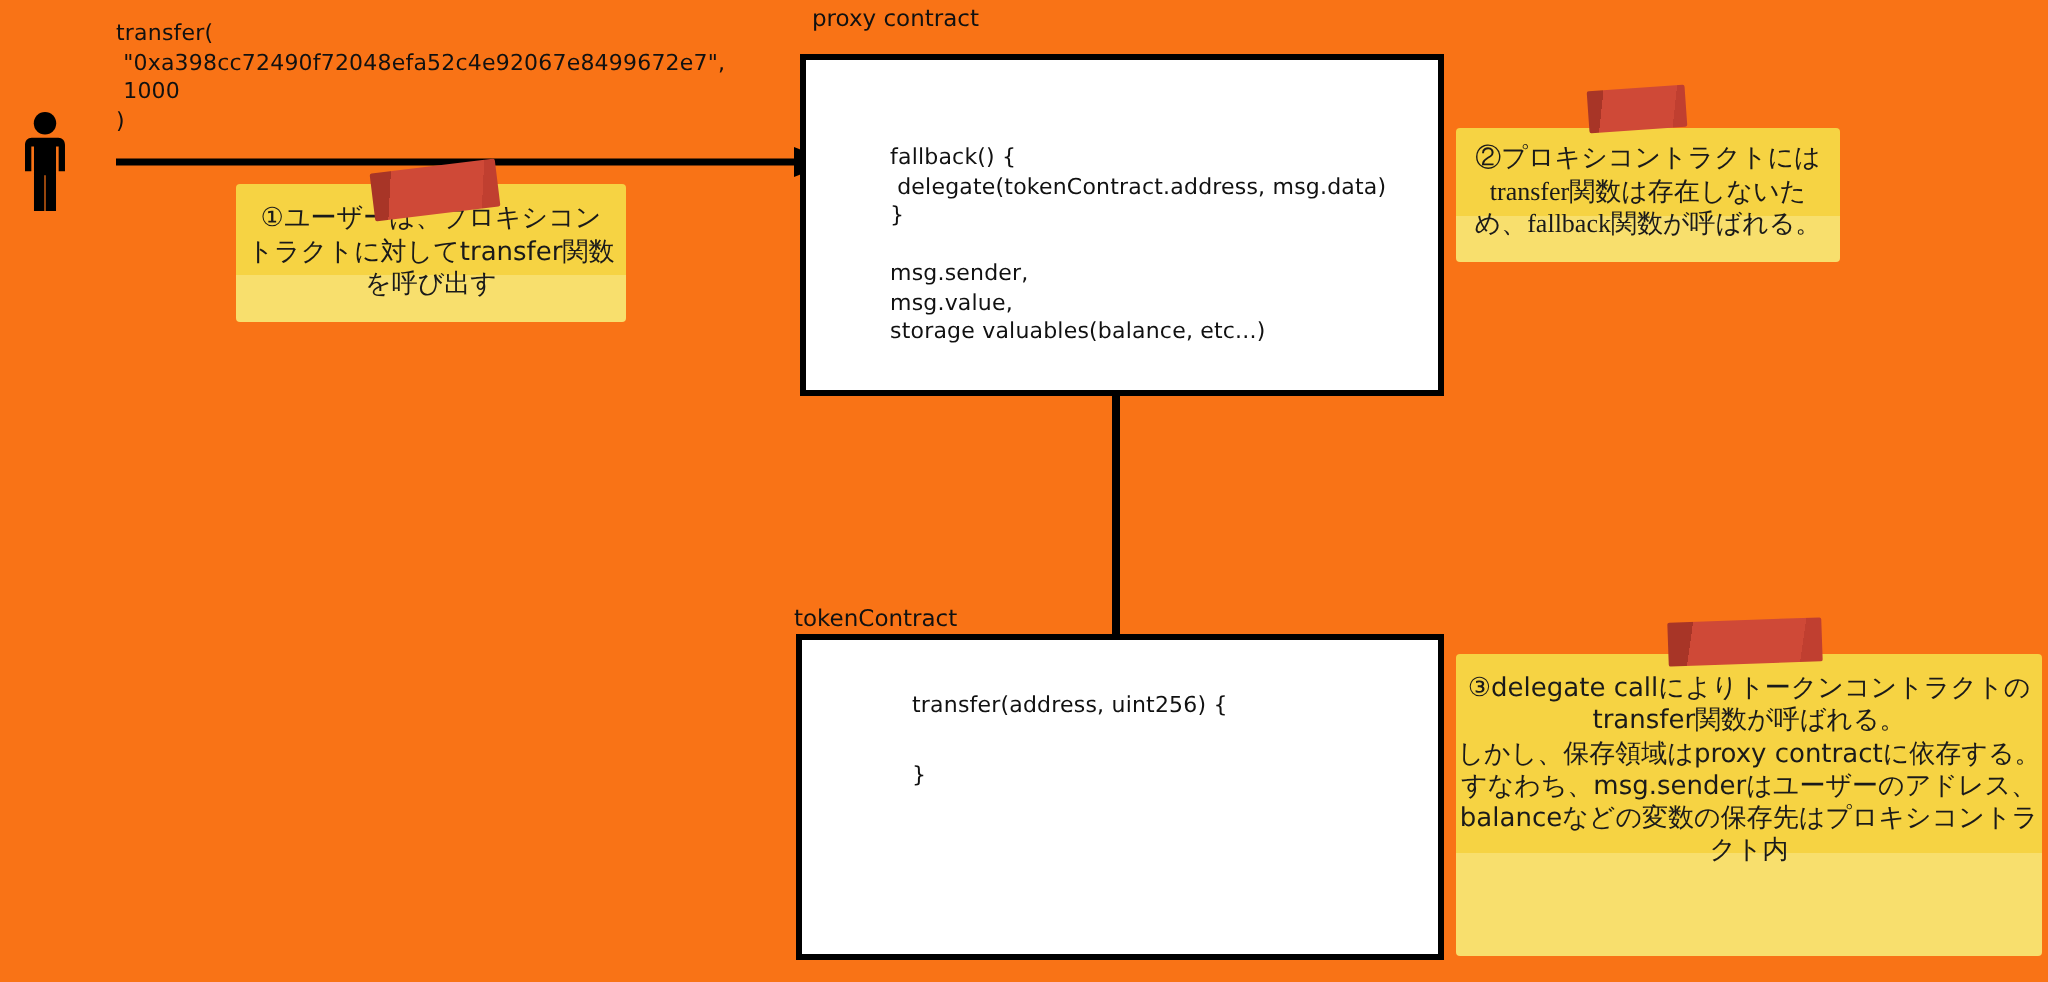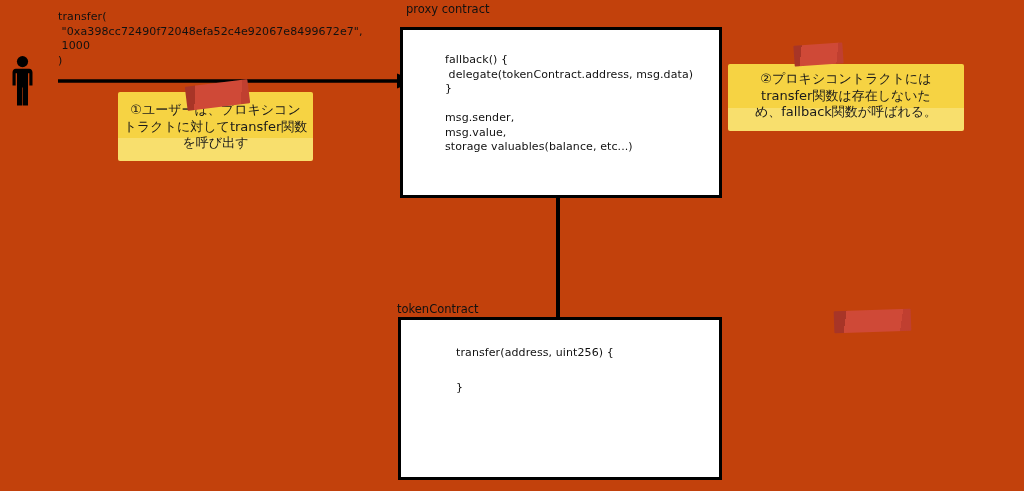--- a/index.html
+++ b/index.html
@@ -1,17 +1,17 @@
 <!DOCTYPE html>
 <html><head>
 <meta charset="utf-8">
 <style>
   html,body{margin:0;padding:0;background:#ffffff;}
   #canvas{
-    position:relative;width:1024px;height:491px;background:#c2410c;
+    position:relative;width:1024px;height:491px;background:#f97316;
     font-family:"DejaVu Sans","Liberation Sans",sans-serif;
     color:#0b0b0b;overflow:hidden;
   }
   .abs{position:absolute;}
   .code{
     white-space:pre;
     font-family:"DejaVu Sans","Liberation Sans",sans-serif;
     font-size:11px;line-height:14.5px;color:#111;
     letter-spacing:0.1px;
   }
@@ -53,39 +53,45 @@
 
   <svg class="overlay" width="1024" height="491">
     <line x1="58" y1="81" x2="399" y2="81" stroke="#000" stroke-width="3.5"></line>
     <polygon points="416,81 397,73.5 397,88.5" fill="#000"></polygon>
     <line x1="558" y1="196" x2="558" y2="346" stroke="#000" stroke-width="4"></line>
     <polygon points="558,364 548.5,343 567.5,343" fill="#000"></polygon>
   </svg>
 
   <div class="abs box-label" style="left:406px;top:2px;">proxy contract</div>
   <div class="abs contract-box" style="left:400px;top:27px;width:322px;height:171px;"></div>
-  <div class="abs code" style="left:445px;top:53px;">fallback() {
+  <div class="abs code" style="left:445px;top:72px;">fallback() {
  delegate(tokenContract.address, msg.data)
 }
 
 msg.sender,
 msg.value,
 storage valuables(balance, etc...)</div>
 
   <div class="abs box-label" style="left:397px;top:302px;">tokenContract</div>
   <div class="abs contract-box" style="left:398px;top:317px;width:324px;height:163px;"></div>
   <div class="abs code" style="left:456px;top:344px;line-height:17.5px;">transfer(address, uint256) {
 
 }</div>
 
   <div class="abs note" style="left:118px;top:92px;width:195px;height:69px;">①ユーザーは、プロキシコン
 トラクトに対してtransfer関数
 を呼び出す</div>
   <div class="abs tape" style="left:186px;top:83px;width:63px;height:24px;transform:rotate(-7deg);"></div>
 
-  <div class="abs note" style="left:728px;top:64px;width:236px;height:67px;padding-top:7px;">②プロキシコントラクトには
+  <div class="abs note" style="left:728px;top:64px;width:192px;height:67px;padding-top:7px;font-family:Liberation Serif, serif;">②プロキシコントラクトには
 transfer関数は存在しないた
 め、fallback関数が呼ばれる。</div>
   <div class="abs tape" style="left:794px;top:44px;width:49px;height:21px;transform:rotate(-4deg);"></div>
 
+  <div class="abs note" style="left:728px;top:327px;width:293px;height:151px;line-height:16.3px;">③delegate callによりトークンコントラクトの
+transfer関数が呼ばれる。
+しかし、保存領域はproxy contractに依存する。
+すなわち、msg.senderはユーザーのアドレス、
+balanceなどの変数の保存先はプロキシコントラ
+クト内</div>
   <div class="abs tape" style="left:834px;top:310px;width:77px;height:22px;transform:rotate(-2deg);"></div>
 
 </div>
 
 </body></html>

